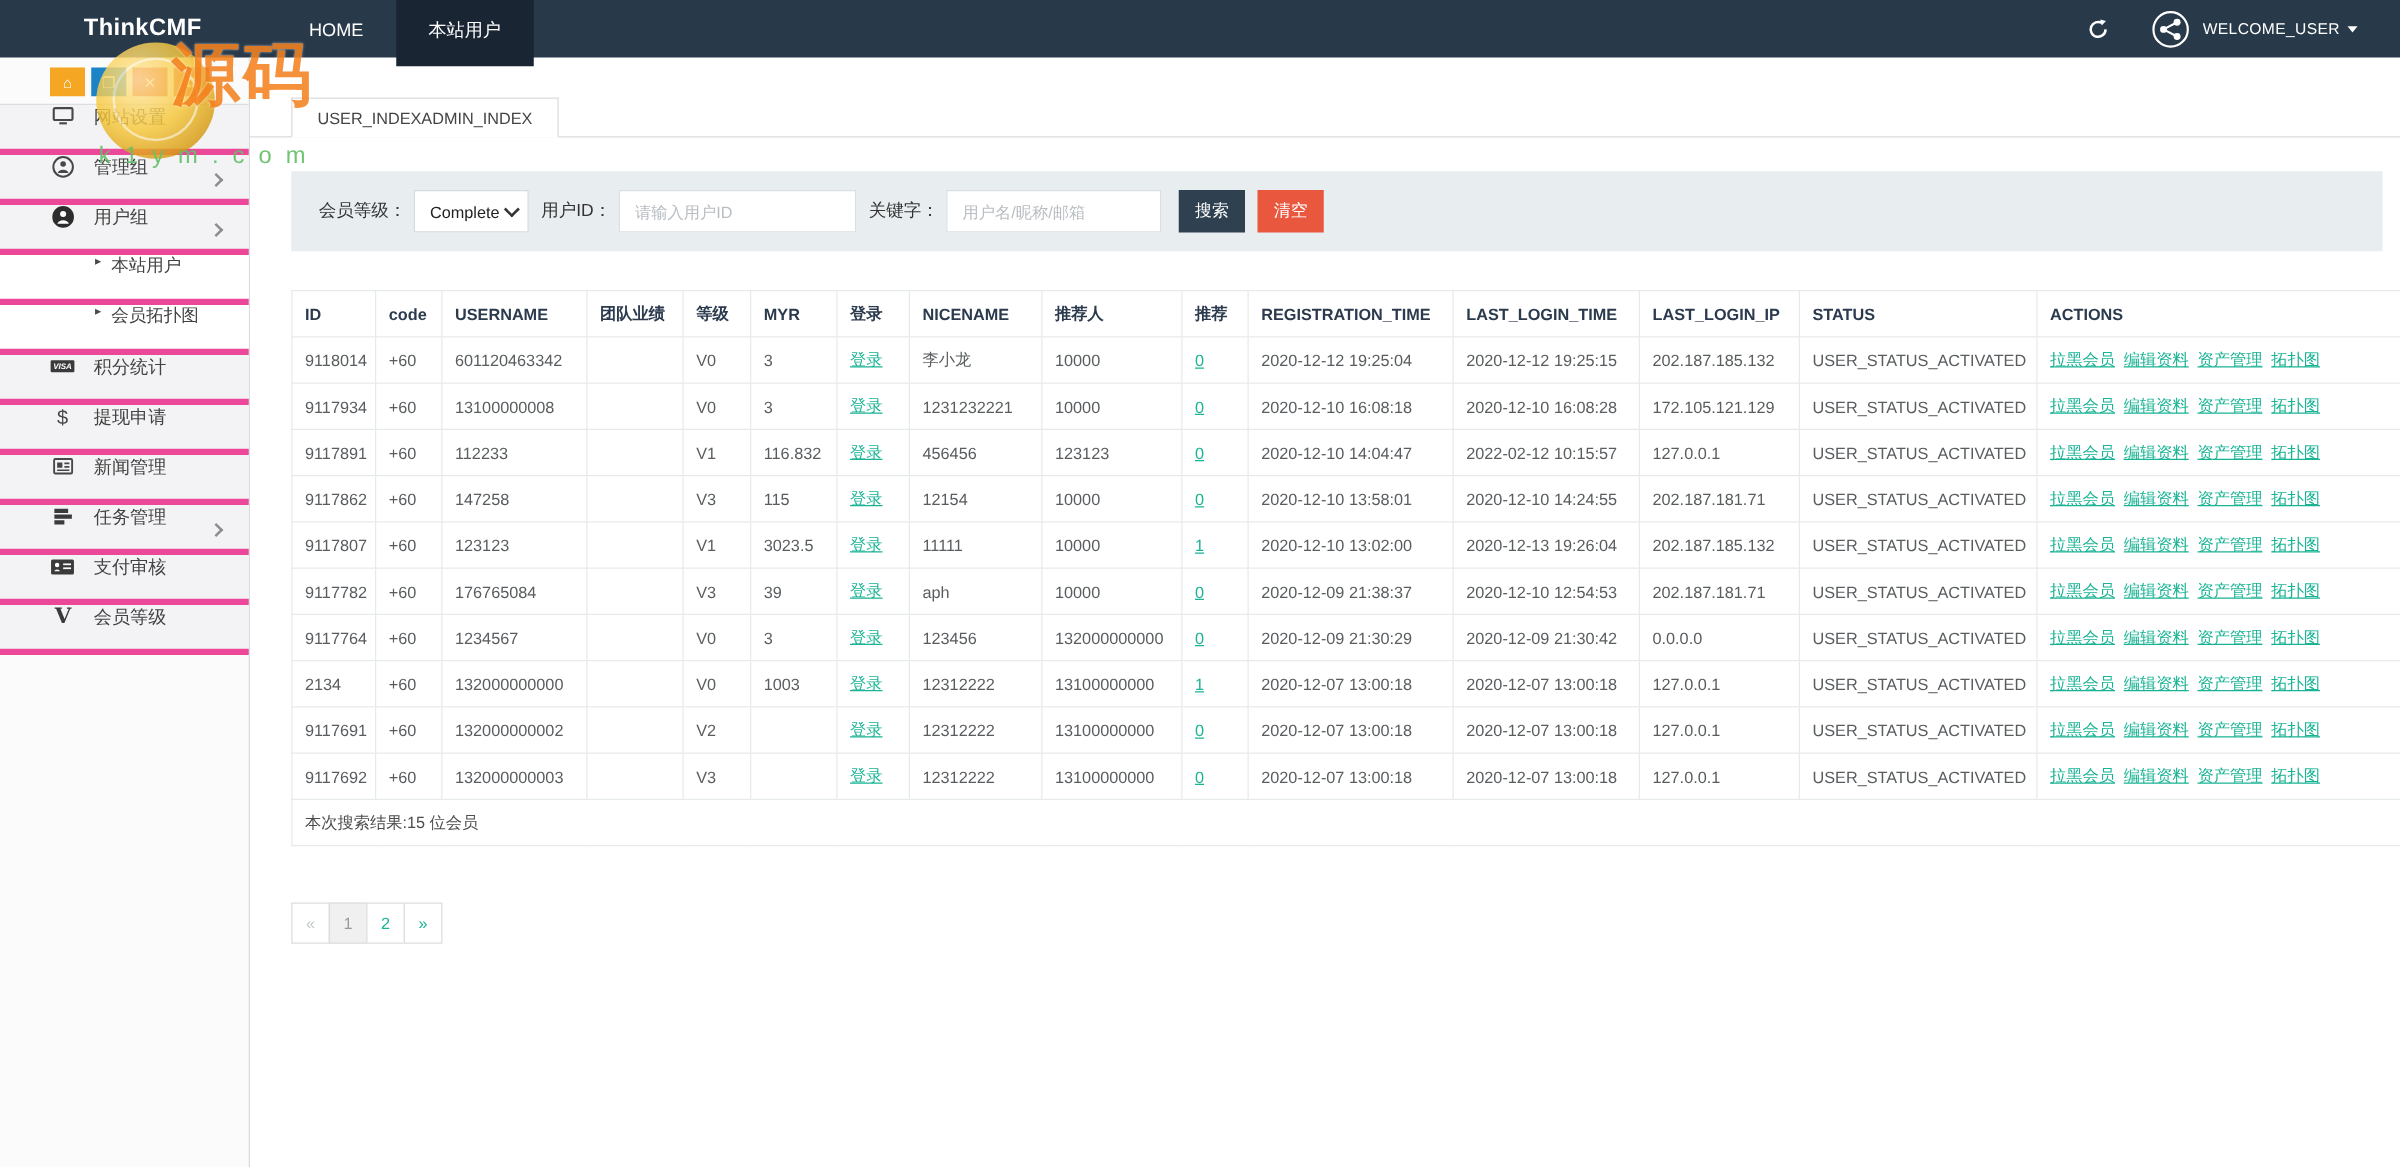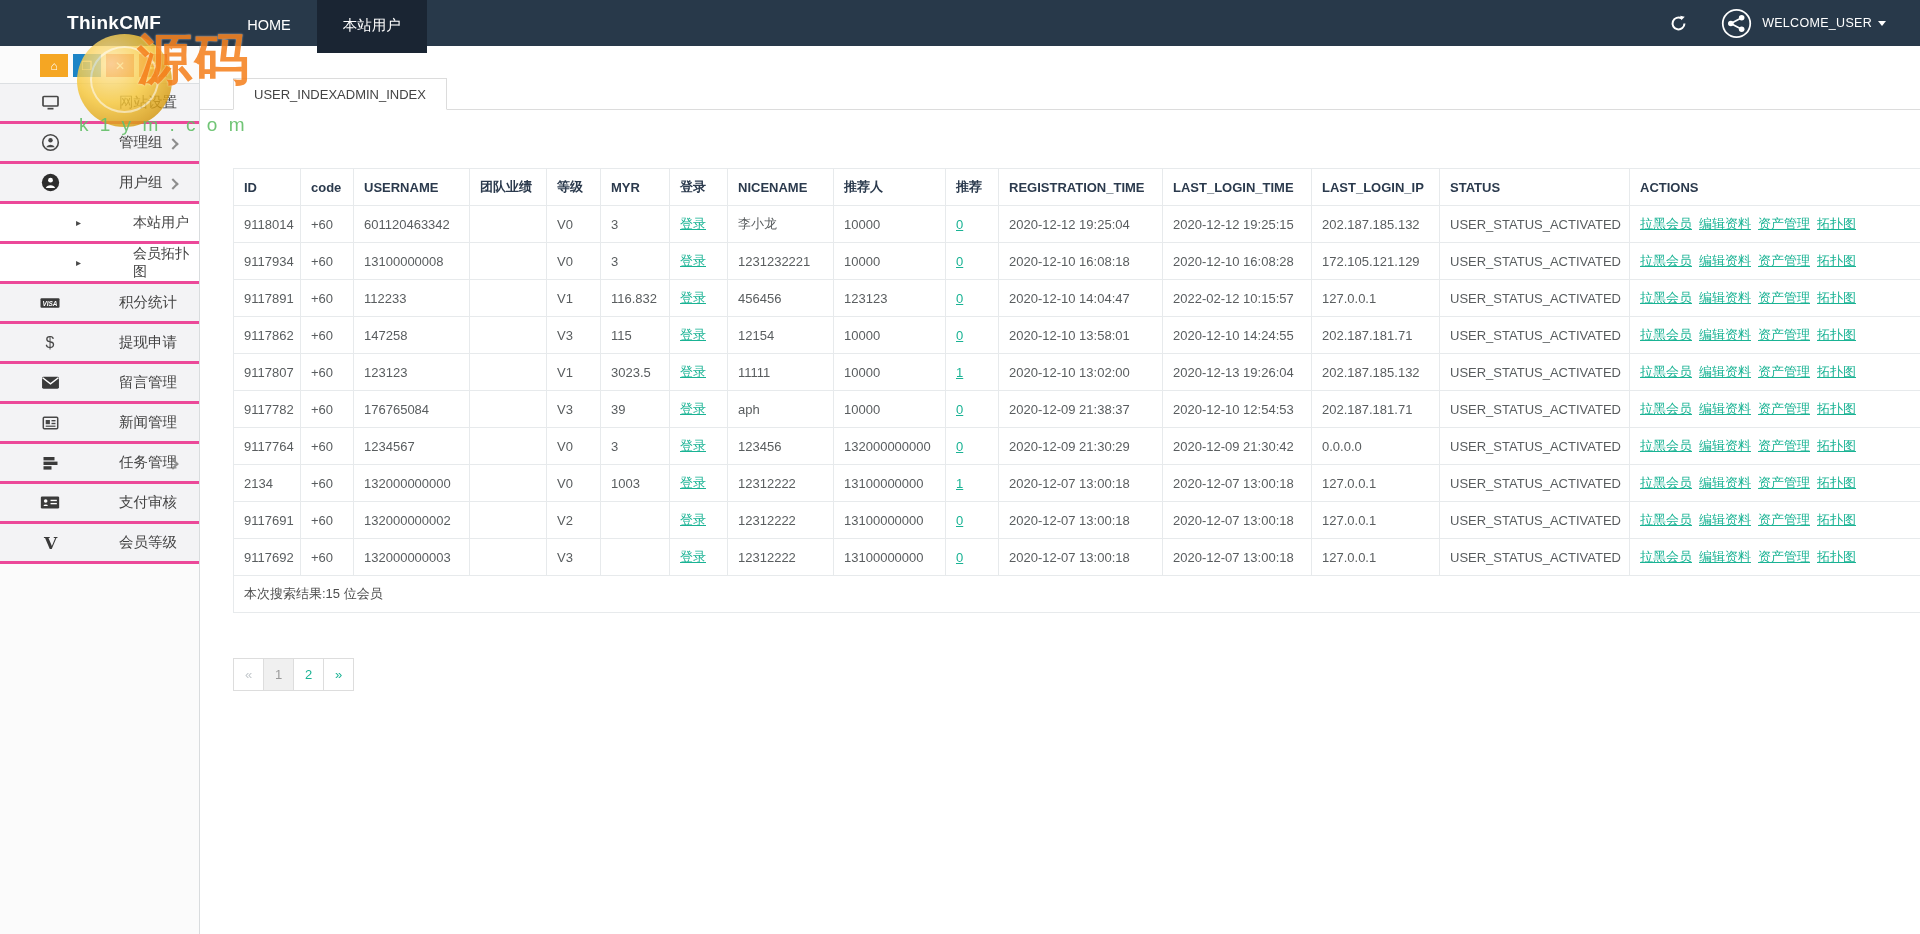--- a/index.html
+++ b/index.html
@@ -28,22 +28,22 @@
   .wm-brand { position:absolute; left:60px; top:8px; font-size:55px; font-weight:700; color:#f58220; opacity:.88; line-height:1;
     text-shadow:0 0 2px rgba(255,255,255,.8); letter-spacing:2px; }
   .wm-domain { position:absolute; left:2px; top:90px; font-size:19px; color:#64c06a; opacity:.92; letter-spacing:3px; font-weight:500; white-space:nowrap; }
 
   
   .sidebar { position:absolute; left:0; top:46px; width:200px; bottom:0; background:#fbfbfb; border-right:1px solid #d9dcde; z-index:5; }
   .quick-btns { position:absolute; left:40px; top:8px; display:flex; }
   .qbtn { width:28px; height:23px; margin-right:5px; display:flex; align-items:center; justify-content:center;
     color:#fff; font-size:12px; cursor:pointer; }
   .side-menu { margin-top:37px; border-top:1px solid #dcdfe2; }
-  .side-item { height:40px; background:#f3f3f5; border-bottom:3px solid #ec4899; display:flex; align-items:center;
-    padding-left:40px; font-size:14.5px; color:#424242; cursor:pointer; position:relative;gap:44px; }
+  .side-item { height:40px; background:#f3f3f5; border-bottom:5px solid #ec4899; display:flex; 
+    padding-left:40px; font-size:14.5px; color:#424242; cursor:pointer; position:relative; }
   .side-item .s-icon { width:20px; height:18px; margin-right:15px; display:flex; align-items:center; justify-content:center; flex:none; }
   .side-item.sub { background:#ffffff; padding-left:76px; font-size:14px; }
   .side-item.sub .sub-caret { color:#4a4a4a; font-size:10px; margin-right:8px; }
   .chev { position:absolute; right:22px; top:16px; width:8px; height:8px; border-top:2px solid #8d8d8d; border-right:2px solid #8d8d8d; transform:rotate(45deg); }
 
   
   .main { margin-left:200px; }
   .tabstrip { height:64px; position:relative; border-bottom:1px solid #dcdcdc; background:#fff; }
   .tab { position:absolute; left:33px; bottom:-1px; background:#fff; border:1px solid #dcdcdc; border-bottom:1px solid #fff;
     padding:0 20px; line-height:31px; height:32px; font-size:13px; color:#444; cursor:pointer; }
@@ -190,29 +190,20 @@
       <div class="side-item">
         <span class="s-icon">
           <svg width="16" height="19" viewBox="0 0 16 18">
             <text x="8" y="14.5" font-size="16" text-anchor="middle" fill="#474747" font-family="Liberation Sans,sans-serif">$</text>
           </svg>
         </span>
         <span>提现申请</span>
       </div>
       <div class="side-item">
         <span class="s-icon">
-          <svg width="19" height="17" viewBox="0 0 18 16">
-            <rect x="1" y="2.5" width="16" height="11.5" rx="1.4" fill="#3a3a3a"></rect>
-            <path d="M1.5 3.5 L9 9.2 L16.5 3.5" stroke="#fff" stroke-width="1.4" fill="none"></path>
-          </svg>
-        </span>
-        <span>留言管理</span>
-      </div>
-      <div class="side-item">
-        <span class="s-icon">
           <svg width="19" height="18" viewBox="0 0 18 18">
             <rect x="1.8" y="3.2" width="14.4" height="11.6" rx="1" fill="none" stroke="#474747" stroke-width="1.5"></rect>
             <rect x="4.2" y="6" width="4.2" height="4.2" fill="#474747"></rect>
             <rect x="10" y="6" width="4" height="1.4" fill="#474747"></rect>
             <rect x="10" y="8.8" width="4" height="1.4" fill="#474747"></rect>
             <rect x="4.2" y="11.6" width="9.8" height="1.2" fill="#474747"></rect>
           </svg>
         </span>
         <span>新闻管理</span>
       </div>
@@ -248,20 +239,34 @@
         <span>会员等级</span>
       </div>
     </div>
 </div>
 
 <div class="main">
   <div class="tabstrip">
     <div class="tab">USER_INDEXADMIN_INDEX</div>
   </div>
   <div class="content">
+    <div class="filter-bar">
+      <span class="f-label">会员等级：</span>
+      <span class="select-wrap">
+        <select>
+          <option>Complete</option>
+        </select>
+      </span>
+      <span class="f-label">用户ID：</span>
+      <input class="f-input uid" placeholder="请输入用户ID" style="">
+      <span class="f-label">关键字：</span>
+      <input class="f-input kw" placeholder="用户名/昵称/邮箱" style="">
+      <button class="btn btn-search">搜索</button>
+      <button class="btn btn-clear">清空</button>
+    </div>
 
     <table class="data-table">
       <colgroup>
           <col style="width: 67px;">
           <col style="width: 53px;">
           <col style="width: 116px;">
           <col style="width: 77px;">
           <col style="width: 54px;">
           <col style="width: 69px;">
           <col style="width: 58px;">

